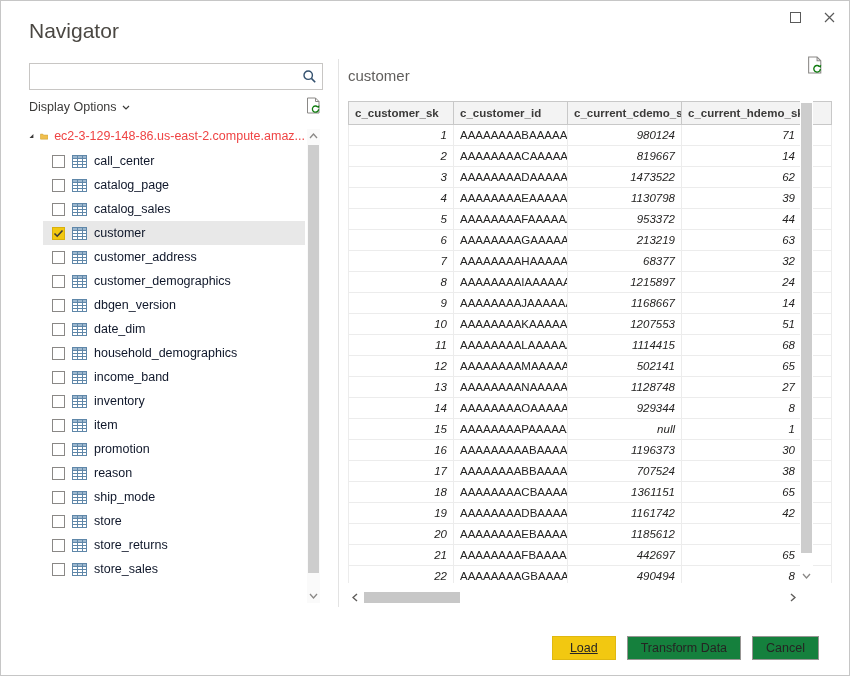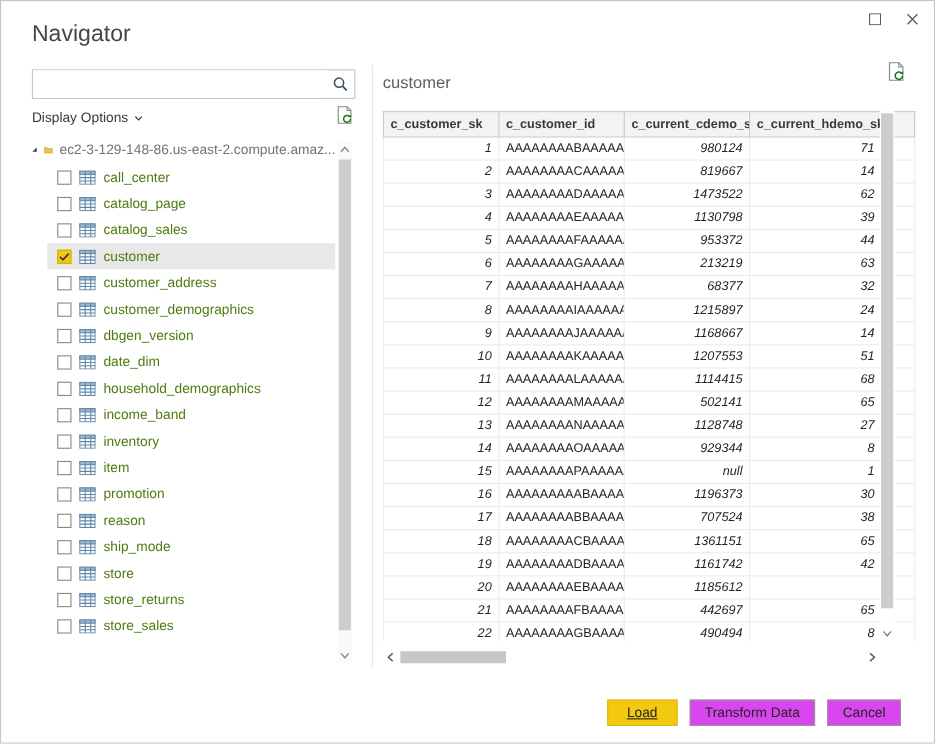--- a/index.html
+++ b/index.html
@@ -15,22 +15,22 @@
 
   
   .search-box { position: absolute; left: 28px; top: 62px; width: 294px; height: 27px; border: 1px solid #c8c6c4; background: #fff; display: flex; align-items: center; }
   .search-box input { flex: 1; height: 100%; border: none; outline: none; padding: 0 6px; font-size: 13px; font-family: inherit; }
   .search-icon { width: 26px; display: flex; justify-content: center; align-items: center; }
 
   .options-row { position: absolute; left: 28px; top: 96px; width: 294px; display: flex; align-items: center; justify-content: space-between; height: 20px; }
   .display-options { display: flex; align-items: center; gap: 5px; font-size: 12.5px; color: #3b3a39; }
 
   .tree { position: absolute; left: 28px; top: 122px; width: 276px; height: 484px; overflow: hidden; }
-  .tree-root { display: flex; align-items: center; gap: 6px; height: 26px; font-size: 12.5px; color: #737373; white-space: nowrap; overflow: hidden; }
-  .tree-item { display: flex; align-items: center; gap: 7px; height: 24px; margin-left: 14px; padding-left: 9px; font-size: 12.5px; color: #4d7c0f; white-space: nowrap; }
+  .tree-root { display: flex; align-items: center; gap: 6px; height: 26px; font-size: 12.5px; color: #ef4444; white-space: nowrap; overflow: hidden; }
+  .tree-item { display: flex; align-items: center; gap: 7px; height: 24px; margin-left: 14px; padding-left: 9px; font-size: 12.5px; color: #0f172a; white-space: nowrap; }
   .tree-item.selected { background: #e8e8e8; }
   .checkbox { width: 13px; height: 13px; border: 1px solid #8a8886; background: #fff; flex: none; display: flex; align-items: center; justify-content: center; }
   .checkbox.checked { background: #f2c811; border-color: #d9b00c; }
   .tbl-icon { display: flex; flex: none; }
 
   
   .vscroll { position: absolute; width: 13px; background: #fafafa; }
   .left-vscroll { left: 306px; top: 128px; height: 474px; }
   .table-vscroll { left: 799px; top: 100px; height: 482px; background: #fff; }
   .v-thumb { position: absolute; left: 1px; right: 1px; background: #cdcdcd; }
@@ -53,21 +53,21 @@
 
   .hscroll { position: absolute; left: 347px; top: 589px; width: 452px; height: 15px; background: #fff; }
   .h-thumb { position: absolute; top: 2px; left: 16px; width: 96px; height: 11px; background: #c7c7c7; }
   .h-arrow { position: absolute; top: 0; width: 14px; height: 15px; display: flex; align-items: center; justify-content: center; }
   .h-left { left: 0; } .h-right { right: 0; }
 
   
   .footer { position: absolute; right: 30px; bottom: 15px; display: flex; gap: 11px; }
   .btn { height: 24px; display: flex; align-items: center; justify-content: center; font-size: 12.5px; font-family: inherit; color: #252423; }
   .btn-load { background: #f2c811; border: 1px solid #e0b810; padding: 0 17px; text-decoration: underline; }
-  .btn-secondary { background: #d946ef; border: 1px solid #979593; padding: 0 13px; }
+  .btn-secondary { background: #15803d; border: 1px solid #979593; padding: 0 13px; }
 </style>
 </head>
 <body>
 
 <div class="dialog">
 
   <div class="win-controls">
     <span class="win-btn">
       <svg width="11" height="11" viewBox="0 0 11 11">
           <rect x="0.5" y="0.5" width="10" height="10" fill="none" stroke="#5a5a5a"></rect>

